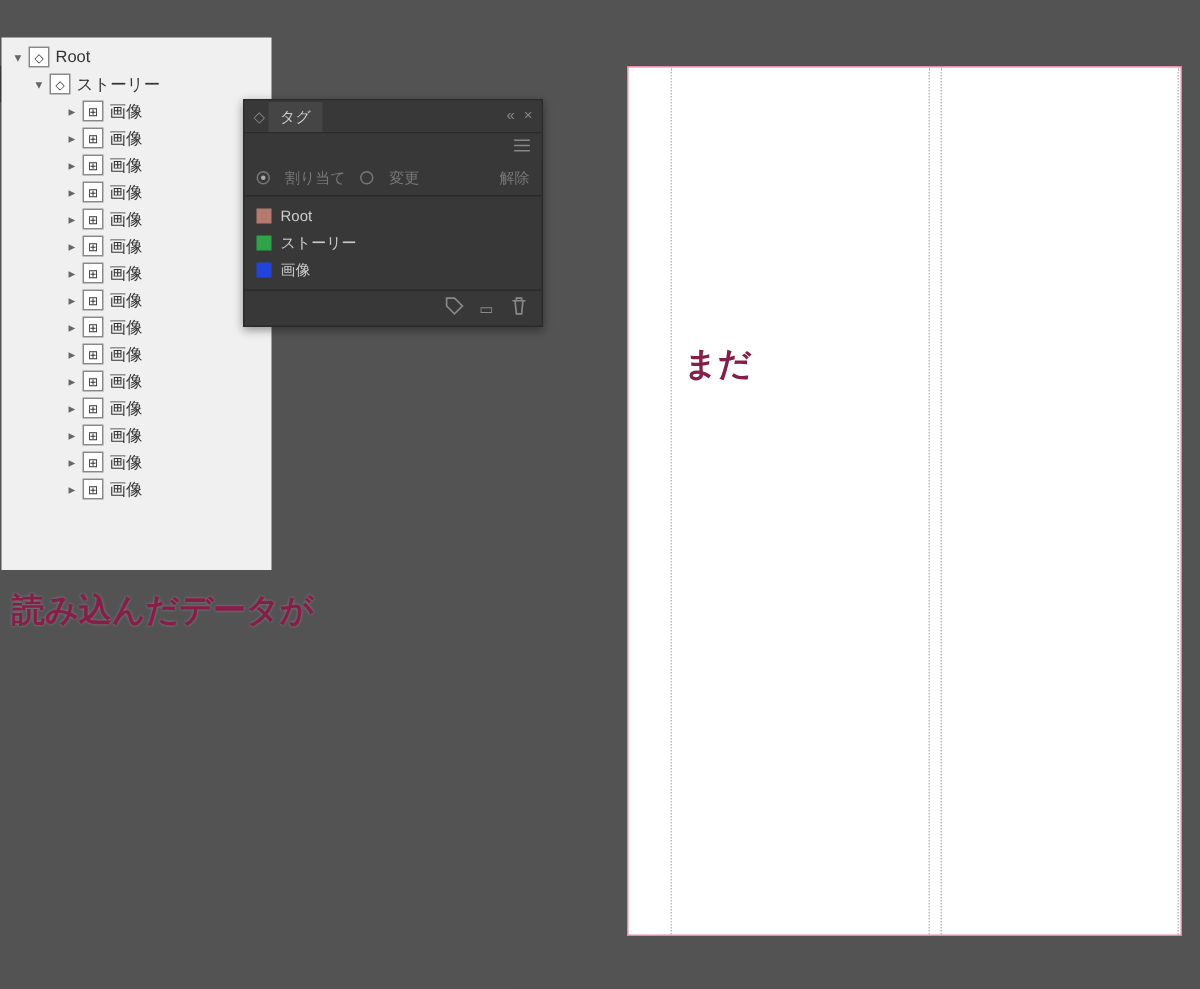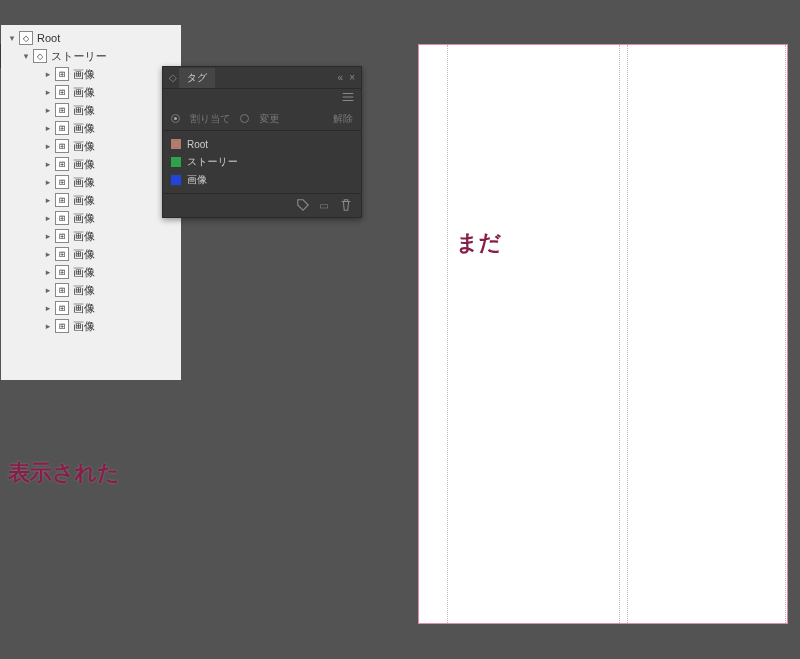--- a/index.html
+++ b/index.html
@@ -208,19 +208,18 @@
 </div>
 
 <div class="doc-page">
   <div class="guide" style="left:28px"></div>
   <div class="guide" style="left:200px"></div>
   <div class="guide" style="left:208px"></div>
   <div class="guide" style="right:1px"></div>
 </div>
 
 <div class="annot annot-left">
+  <span>読み込んだデータが</span><br>
   <br>
-  <br>
-  <span>表示された</span>
 </div>
 <div class="annot annot-right">
   <span>まだ</span><br>
 </div>
 
 </body></html>

